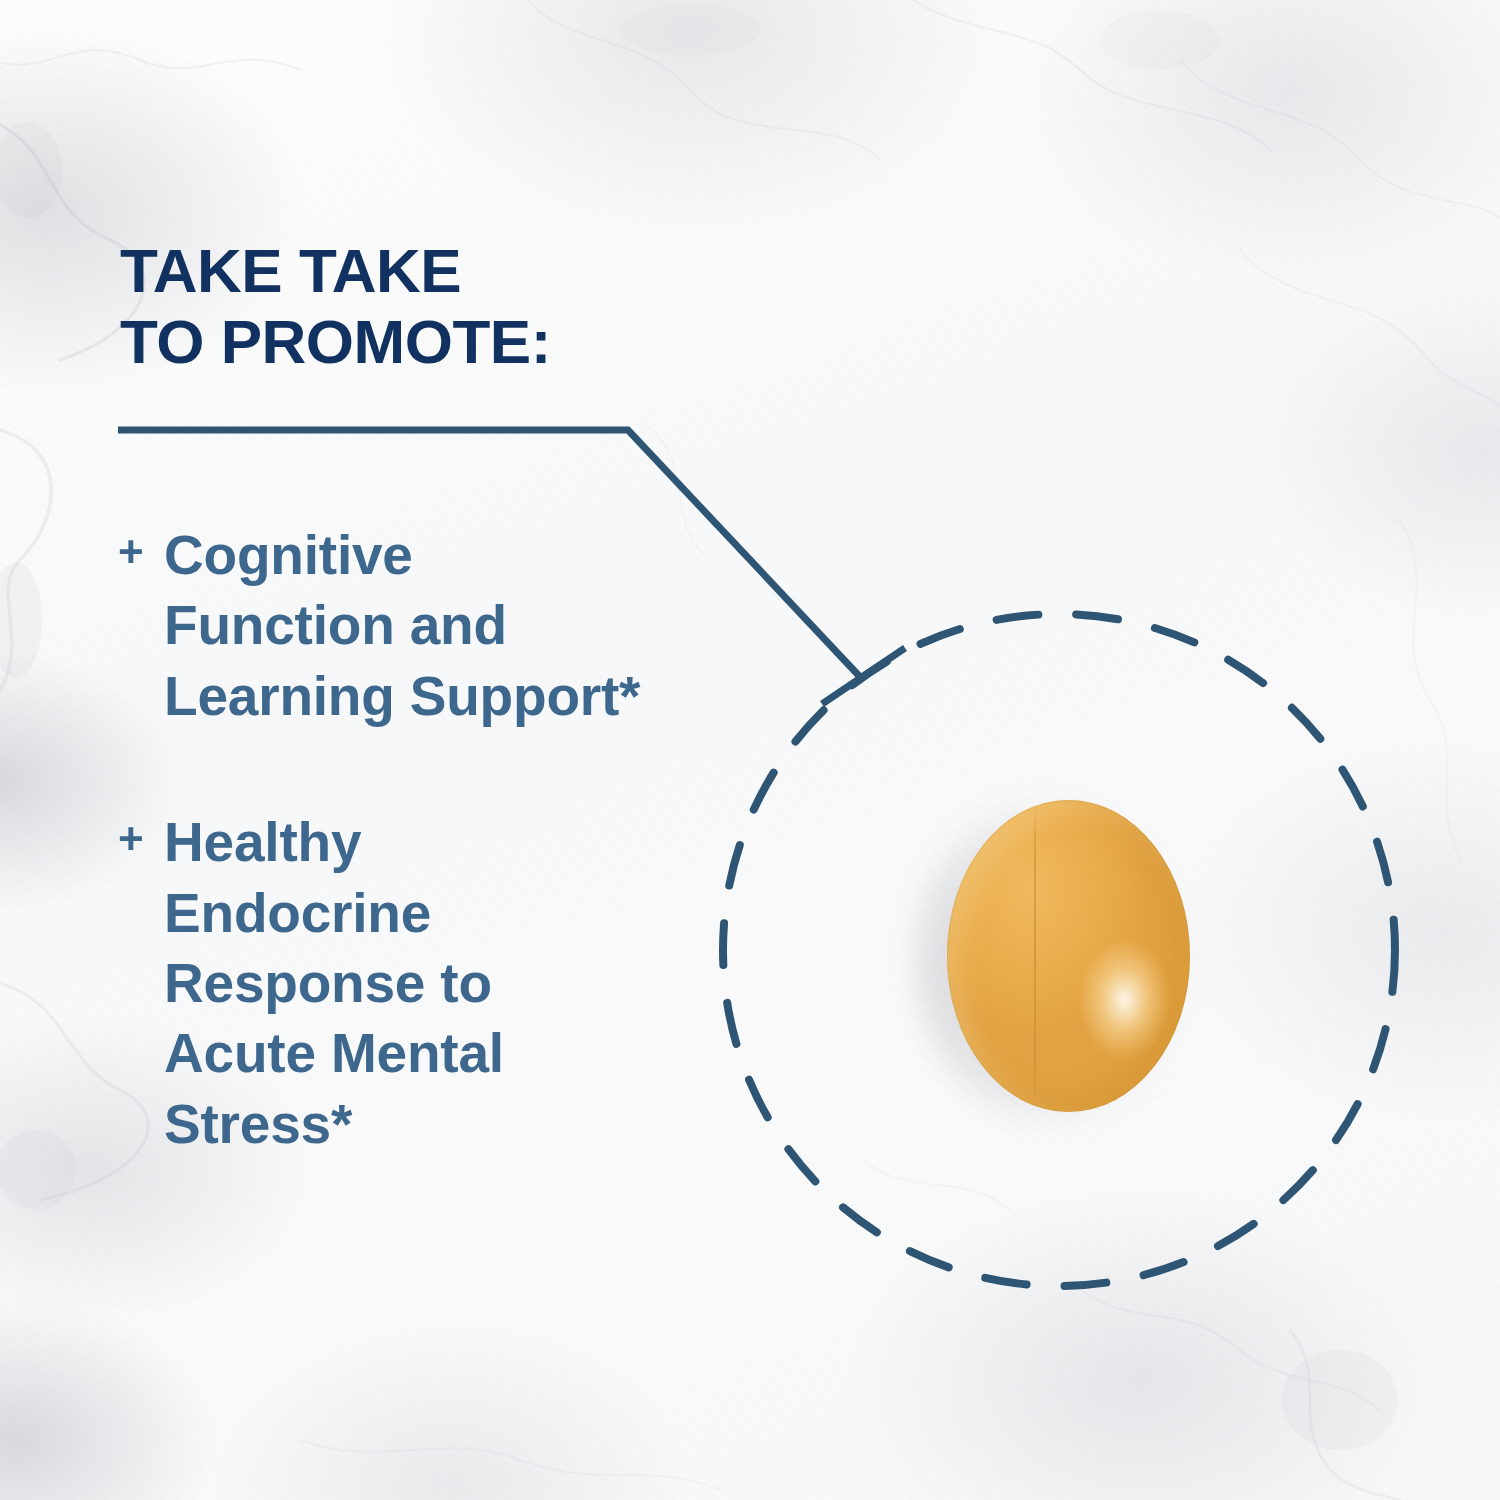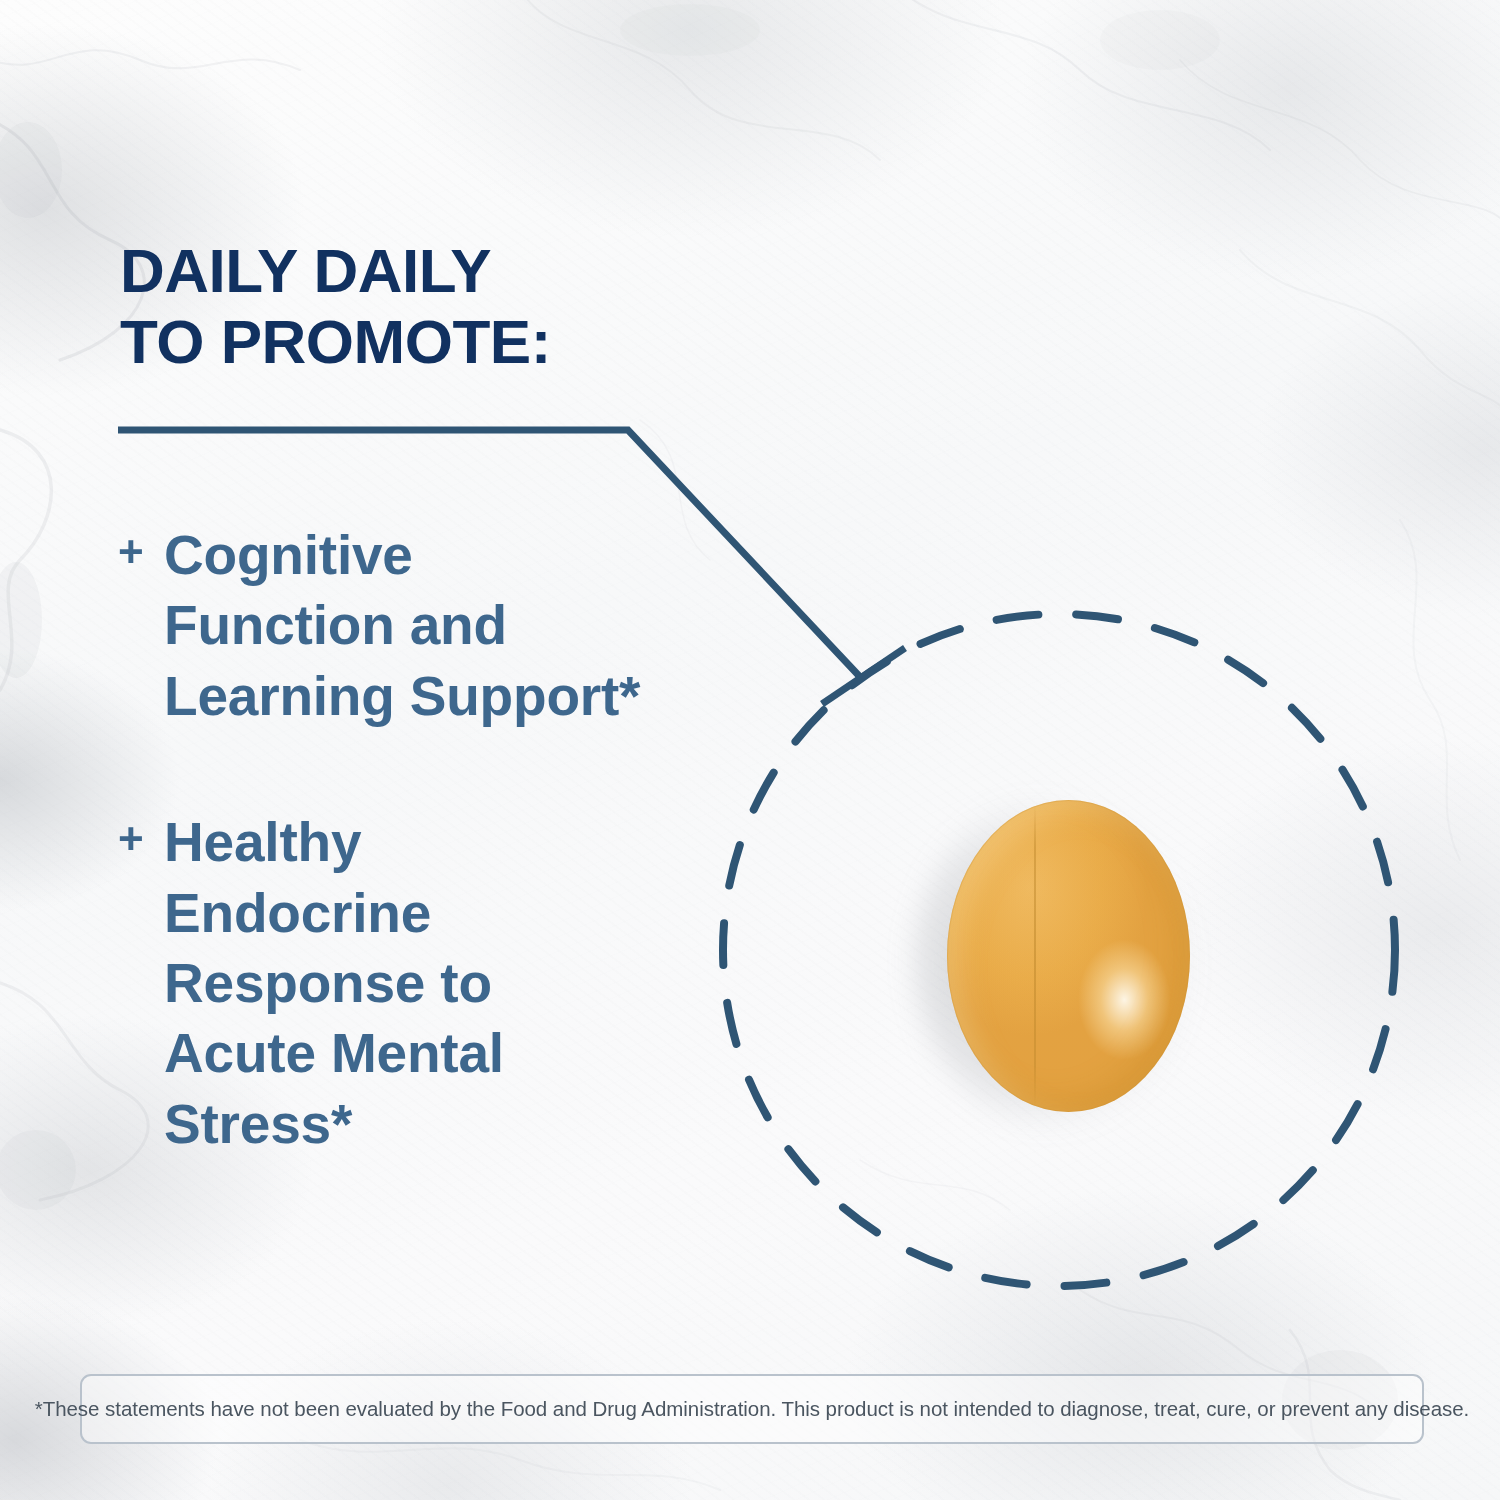--- a/index.html
+++ b/index.html
@@ -206,21 +206,21 @@
       <ellipse cx="28" cy="170" rx="34" ry="48" opacity="0.14"></ellipse>
       <ellipse cx="16" cy="620" rx="26" ry="58" opacity="0.16"></ellipse>
       <ellipse cx="36" cy="1170" rx="40" ry="40" opacity="0.13"></ellipse>
       <ellipse cx="1340" cy="1400" rx="58" ry="50" opacity="0.12"></ellipse>
       <ellipse cx="690" cy="30" rx="70" ry="26" opacity="0.08"></ellipse>
       <ellipse cx="1160" cy="40" rx="60" ry="30" opacity="0.08"></ellipse>
     </g>
   </svg>
   <div class="marble-grain"></div>
 
-  <div class="headline">DAILY DAILY
+  <div class="headline">TAKE TAKE
 TO PROMOTE:</div>
 
   <svg class="connector" viewBox="0 0 1500 1500">
     <g stroke="#2f5574" stroke-width="7" fill="none" stroke-linecap="butt" stroke-linejoin="miter">
       <path d="M118,430 L628,430 L862,679"></path>
       <path d="M822,704 L905,648" stroke-linecap="butt"></path>
     </g>
   </svg>
 
   <div class="bullets">
@@ -244,17 +244,14 @@
     <svg class="dashed-circle" viewBox="0 0 680 680">
       <circle cx="340" cy="340" r="336" fill="none" stroke="#2f5574" stroke-width="8" stroke-linecap="round" stroke-dasharray="42 38"></circle>
     </svg>
     <div class="capsule-shadow"></div>
     <div class="capsule">
       <div class="capsule-rim"></div>
       <div class="capsule-seam"></div>
     </div>
   </div>
 
-  <div class="disclaimer-box">
-    <div class="disclaimer-text">*These statements have not been evaluated by the Food and Drug Administration. This product is not intended to diagnose, treat, cure, or prevent any disease.</div>
-  </div>
 
 </div>
 
 </body></html>

